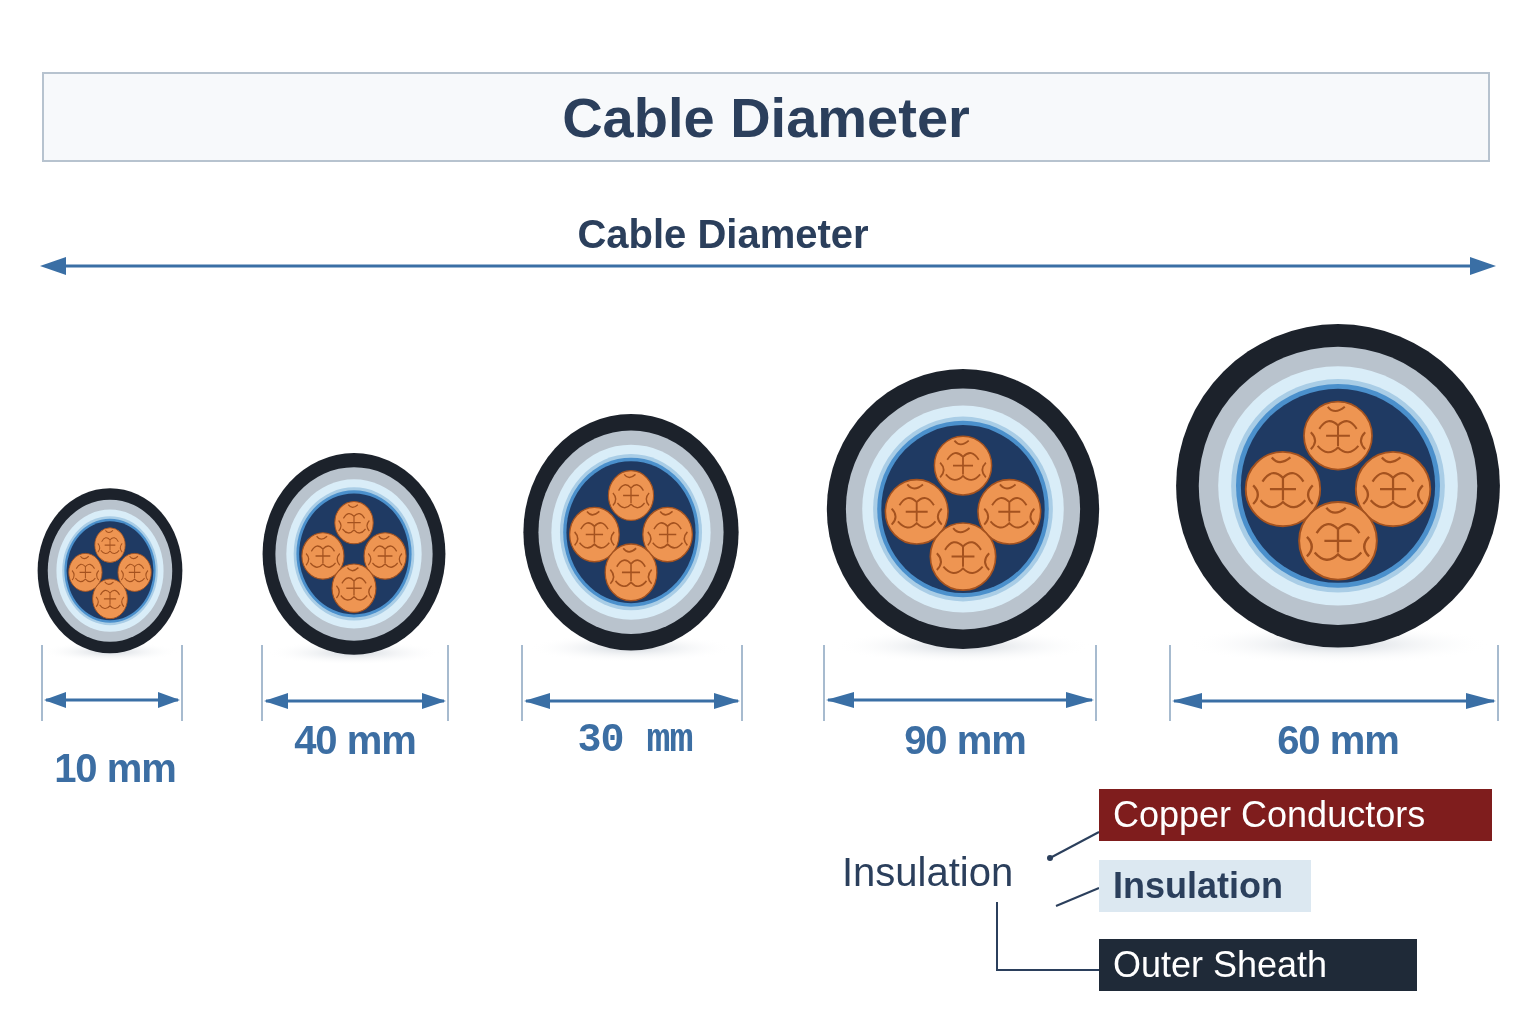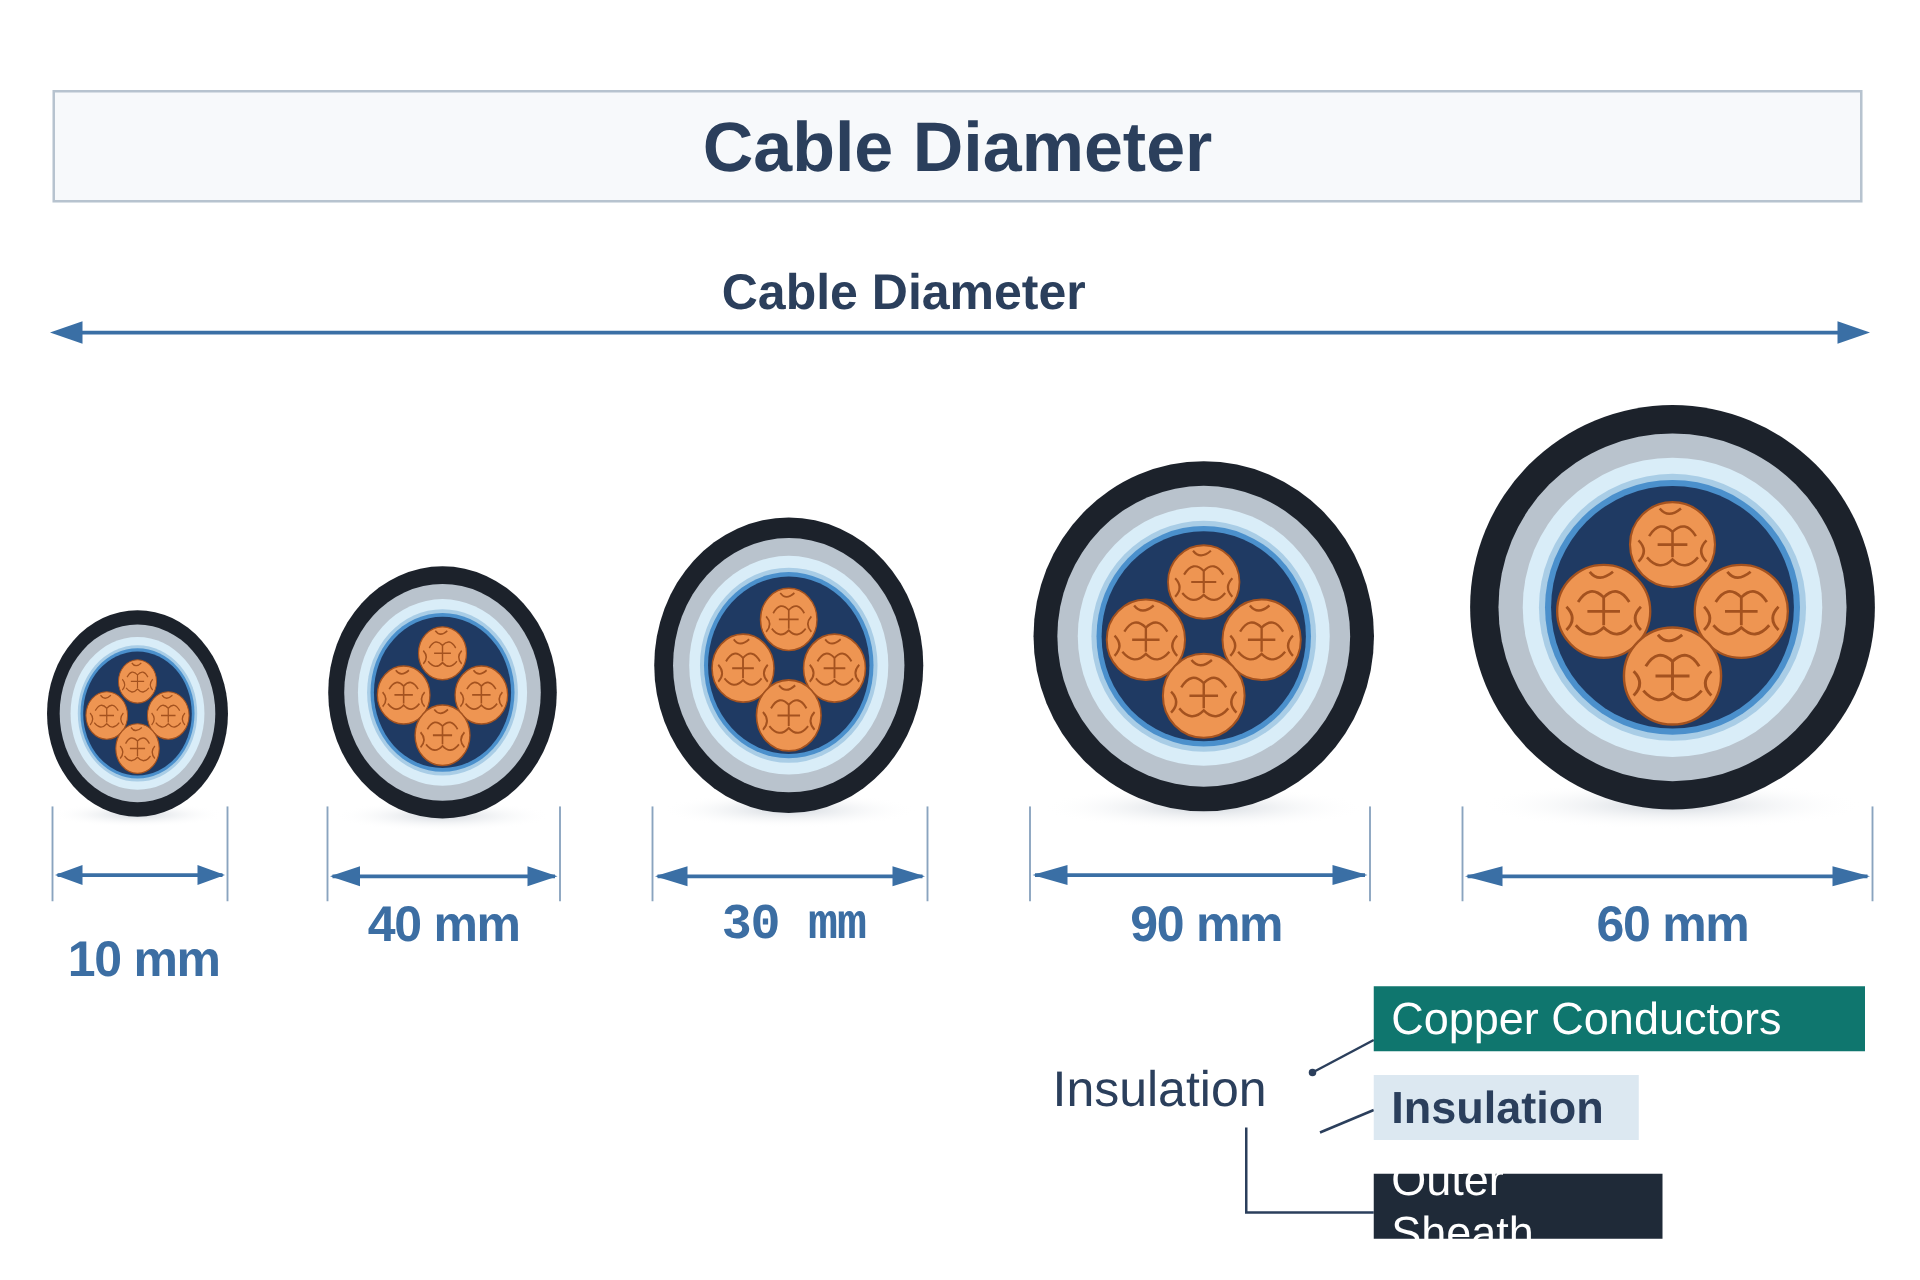--- a/index.html
+++ b/index.html
@@ -6,23 +6,23 @@
   body { width:1536px; height:1024px; background:#ffffff; position:relative; overflow:hidden; font-family:"Liberation Sans", sans-serif; }
   .title-box { position:absolute; left:42px; top:72px; width:1448px; height:90px; border:2px solid #b7c3cf; background:#f7f9fb; box-sizing:border-box; display:flex; align-items:center; justify-content:center; }
   .title-text { font-size:56px; font-weight:bold; color:#2b3f5c; letter-spacing:0px; }
   .subtitle { position:absolute; left:0; width:1446px; top:212px; text-align:center; font-size:40px; font-weight:bold; color:#2b3f5c; }
   .main-arrow { position:absolute; left:40px; top:254px; width:1456px; height:24px; }
   .cable { position:absolute; }
   .dim { position:absolute; }
   .dim-label { position:absolute; text-align:center; font-size:40px; font-weight:bold; color:#3c6ea3; letter-spacing:-1px; }
   .legend-insulation-text { position:absolute; left:842px; top:850px; font-size:40px; color:#2b3f5c; }
   .legend-box { position:absolute; height:52px; display:flex; align-items:center; padding:0 14px; box-sizing:border-box; font-size:36px; }
-  .lb-copper { left:1099px; top:789px; width:393px; background:#0f766e; color:#ffffff; }
+  .lb-copper { left:1099px; top:789px; width:393px; background:#7f1d1d; color:#ffffff; }
   .lb-insul { left:1099px; top:860px; width:212px; background:#dce8f1; color:#2b3f5c; font-weight:bold; }
-  .lb-sheath { left:1099px; top:939px; width:231px; background:#1f2a38; color:#ffffff; }
+  .lb-sheath { left:1099px; top:939px; width:318px; background:#1f2a38; color:#ffffff; }
   .leader { position:absolute; left:0; top:0; width:1536px; height:1024px; pointer-events:none; }
 </style>
 </head>
 <body>
 
 <div class="title-box">
   <span class="title-text">Cable Diameter</span>
 </div>
 
 <div class="subtitle">Cable Diameter</div>

